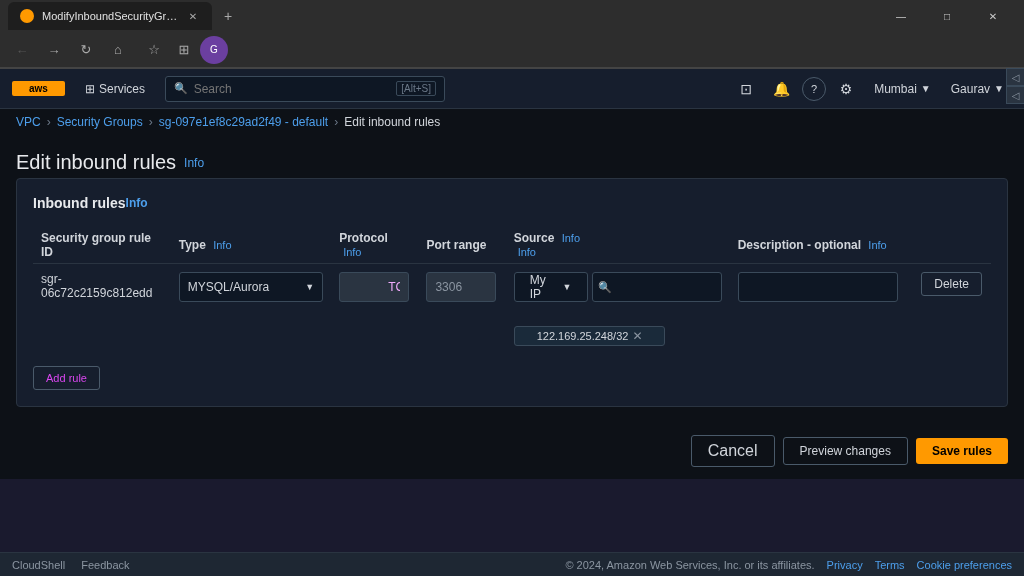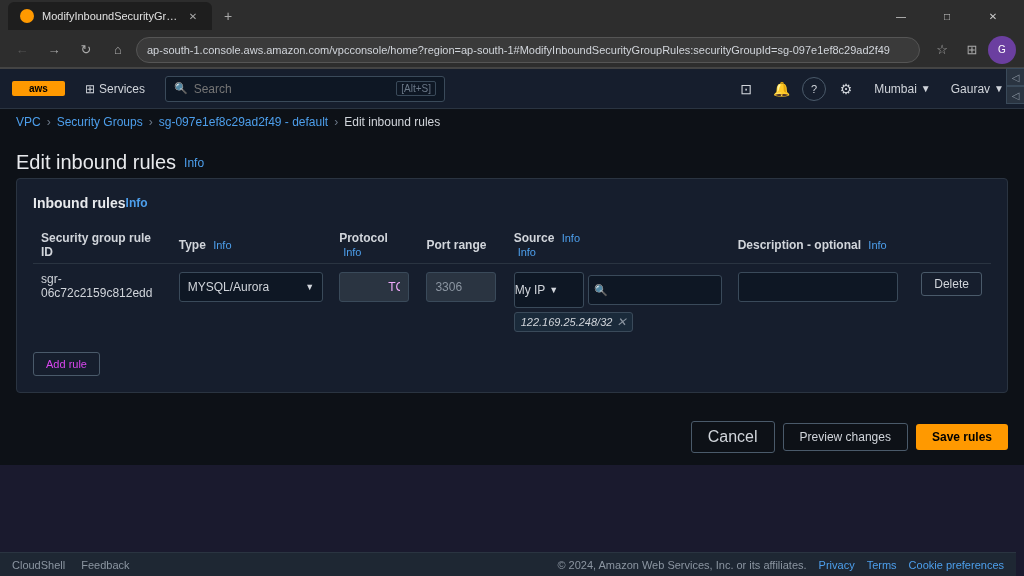--- a/index.html
+++ b/index.html
@@ -336,22 +336,22 @@
     }
     .source-row {
       display: flex;
       align-items: center;
       gap: 4px;
     }
     .source-dropdown {
       background: #0e1724;
       border: 1px solid #3a4a5a;
       border-radius: 3px;
-      height: 36px;
-      padding: 0 0;
+      height: 30px;
+      padding: 0 15px;
       color: #d1d5db;
       font-size: 12px;
       cursor: pointer;
       display: flex;
       align-items: center;
       gap: 4px;
       min-width: 70px;
     }
     .search-input-field {
       background: #0e1724;
@@ -369,28 +369,27 @@
     .search-icon-inner {
       position: absolute;
       left: 6px;
       color: #8b95a1;
       font-size: 11px;
     }
     .ip-tag {
       background: #1a2a3a;
       border: 1px solid #3a4a5a;
       border-radius: 3px;
-      padding: 2px 6px;
+      padding: 2px 22px;
       display: flex;
       align-items: center;
       gap: 4px;
       font-size: 11px;
       color: #d1d5db;
-      margin-top: 0;
-      font-style: italic;
+      margin-top: 20px;
     }
     .ip-tag-remove {
       cursor: pointer;
       color: #8b95a1;
       font-size: 12px;
     }
     .desc-input {
       background: #0e1724;
       border: 1px solid #3a4a5a;
       border-radius: 3px;
@@ -465,21 +464,21 @@
       background: #1e2733;
       height: 24px;
       display: flex;
       align-items: center;
       padding: 0 12px;
       gap: 16px;
       border-top: 1px solid #2a3441;
       position: fixed;
       bottom: 0;
       left: 0;
-      right: 8px;
+      right: 0;
     }
     .status-item {
       font-size: 11px;
       color: #8b95a1;
       cursor: pointer;
     }
     .status-right {
       margin-left: auto;
       display: flex;
       gap: 12px;
@@ -532,23 +531,20 @@
       <div class="win-btn">□</div>
       <div class="win-btn close">✕</div>
     </div>
   </div>
 
   <div class="nav-bar">
     <div class="nav-btn disabled">←</div>
     <div class="nav-btn">→</div>
     <div class="nav-btn">↻</div>
     <div class="nav-btn">⌂</div>
-    <div class="address-bar">
-      <span style="font-size:11px; color:#d1d5db; white-space:nowrap; overflow:hidden; text-overflow:ellipsis;">ap-south-1.console.aws.amazon.com/vpcconsole/home?region=ap-south-1#ModifyInboundSecurityGroupRules:securityGroupId=sg-097e1ef8c29ad2f49</span>
-    </div>
     <div class="nav-icons">
       <div class="nav-icon">☆</div>
       <div class="nav-icon">⊞</div>
       <div class="nav-icon">
         <div class="avatar-btn">G</div>
       </div>
     </div>
   </div>
 </div>
 

